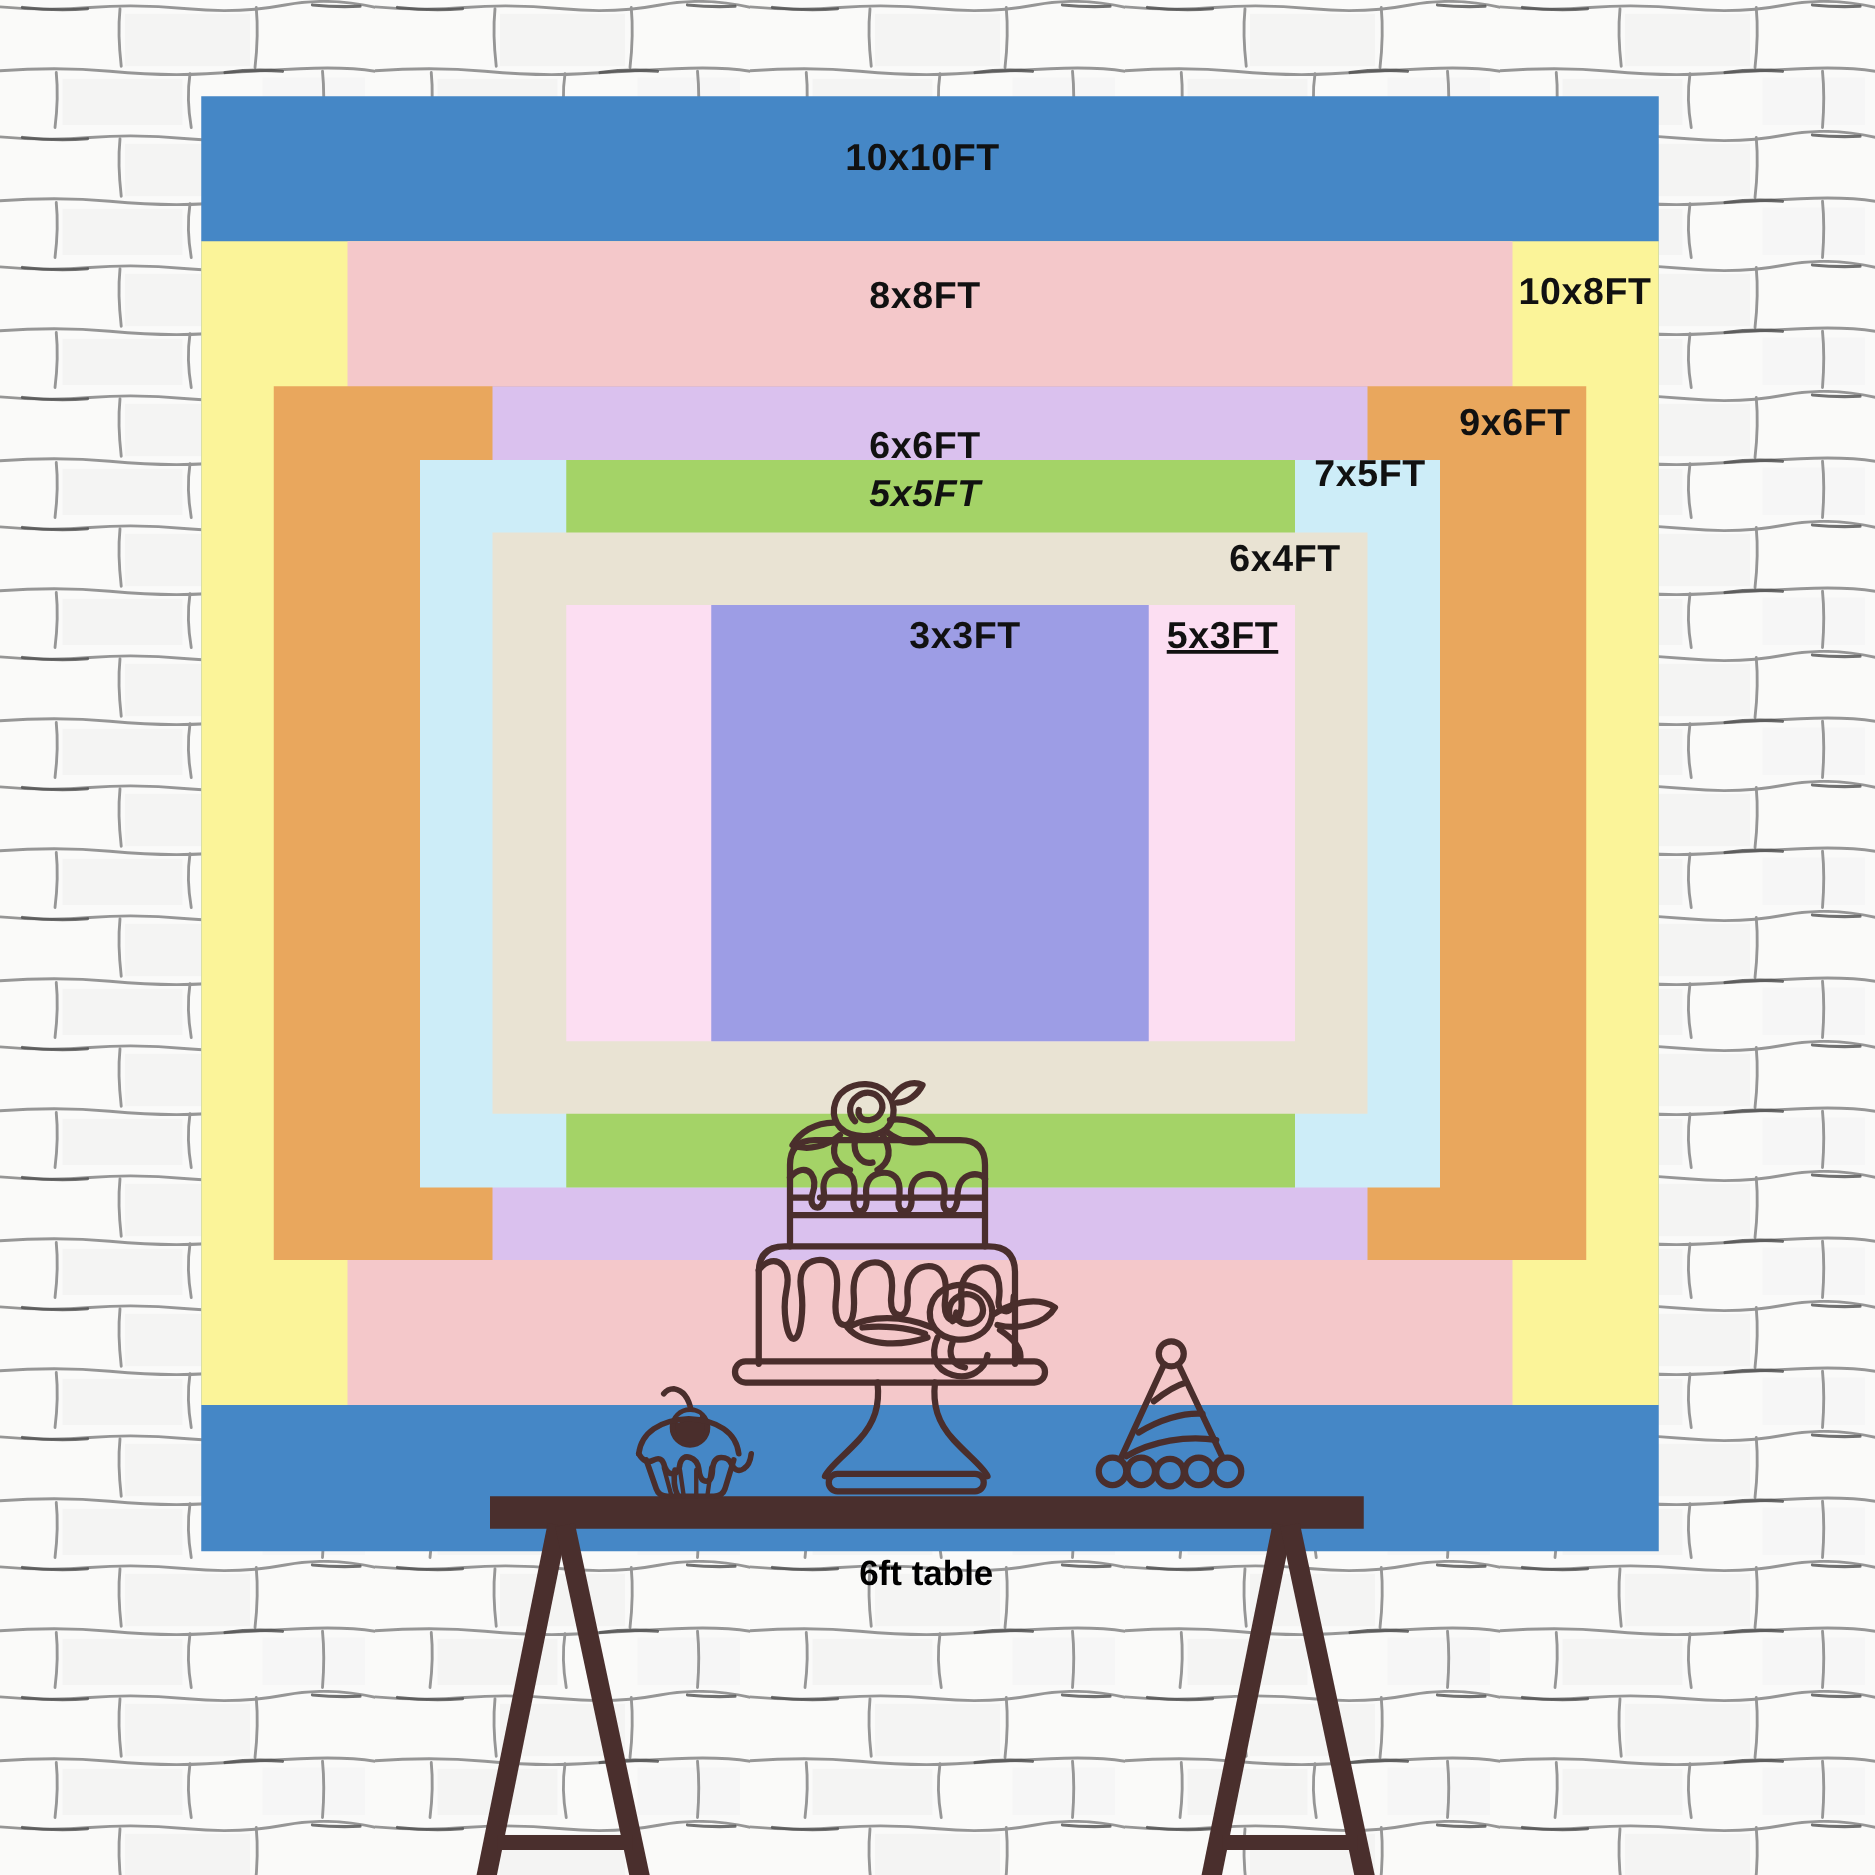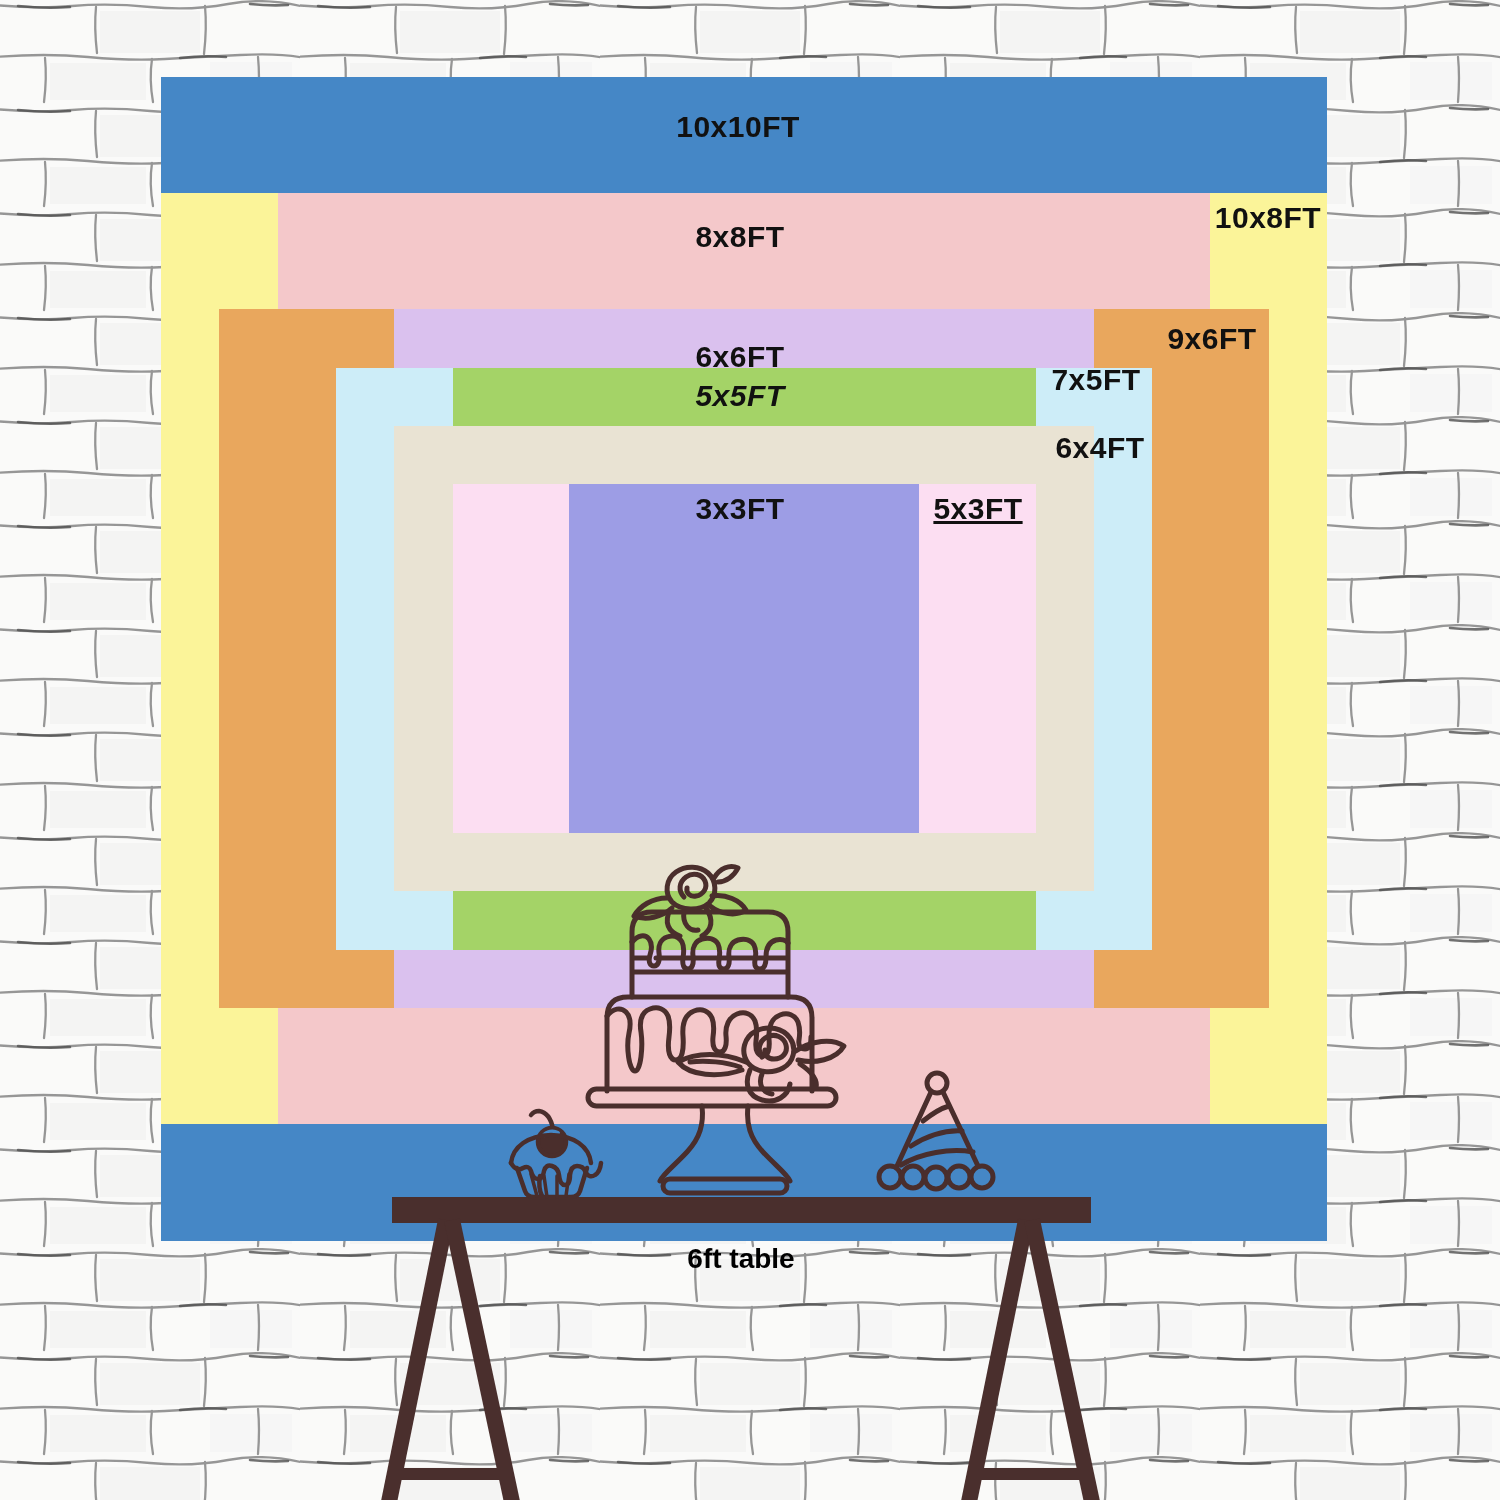--- a/index.html
+++ b/index.html
@@ -68,29 +68,29 @@
       <div class="size-rect" style="left: 394.2px; top: 309.3px; width: 699.6px; height: 698.4px; background: rgb(218, 193, 238);"></div>
       <div class="size-rect" style="left: 335.9px; top: 367.5px; width: 816.2px; height: 582px; background: rgb(205, 237, 248);"></div>
       <div class="size-rect" style="left: 452.5px; top: 367.5px; width: 583px; height: 582px; background: rgb(164, 211, 103);"></div>
       <div class="size-rect" style="left: 394.2px; top: 425.7px; width: 699.6px; height: 465.6px; background: rgb(233, 227, 211);"></div>
       <div class="size-rect" style="left: 452.5px; top: 483.9px; width: 583px; height: 349.2px; background: rgb(252, 222, 242);"></div>
       <div class="size-rect" style="left: 569.1px; top: 483.9px; width: 349.8px; height: 349.2px; background: rgb(157, 157, 229);"></div>
     </div>
 
   <div id="label-layer" class="layer">
       <div class="size-label" style="left: 738px; top: 127px;">10x10FT</div>
-      <div class="size-label" style="left: 1268px; top: 218px;">10x8FT</div>
+      <div class="size-label" style="left: 1268px; top: 234px;">10x8FT</div>
       <div class="size-label" style="left: 740px; top: 218px; margin-top: 19px;">8x8FT</div>
       <div class="size-label" style="left: 1212px; top: 339px;">9x6FT</div>
       <div class="size-label" style="left: 740px; top: 357px;">6x6FT</div>
       <div class="size-label" style="left: 1096px; top: 380px;">7x5FT</div>
       <div class="size-label" style="left: 740px; top: 396px; font-style: italic;">5x5FT</div>
-      <div class="size-label" style="left: 1100px; top: 448px;">6x4FT</div>
+      <div class="size-label" style="left: 1028px; top: 448px;">6x4FT</div>
       <div class="size-label" style="left: 978px; top: 509px; text-decoration: underline;">5x3FT</div>
-      <div class="size-label" style="left: 740px; top: 509px;">3x3FT</div>
+      <div class="size-label" style="left: 772px; top: 509px;">3x3FT</div>
     </div>
 
   <svg class="layer" width="1500" height="1500" viewBox="0 0 1500 1500">
 
     <g>
       <rect class="wood" x="392" y="1197" width="699" height="26"></rect>
       <g class="woodline" stroke-width="16">
         <path d="M446,1220 L389,1502"></path>
         <path d="M452,1220 L512,1502"></path>
         <path d="M398,1474 L506,1474" stroke-width="12"></path>

